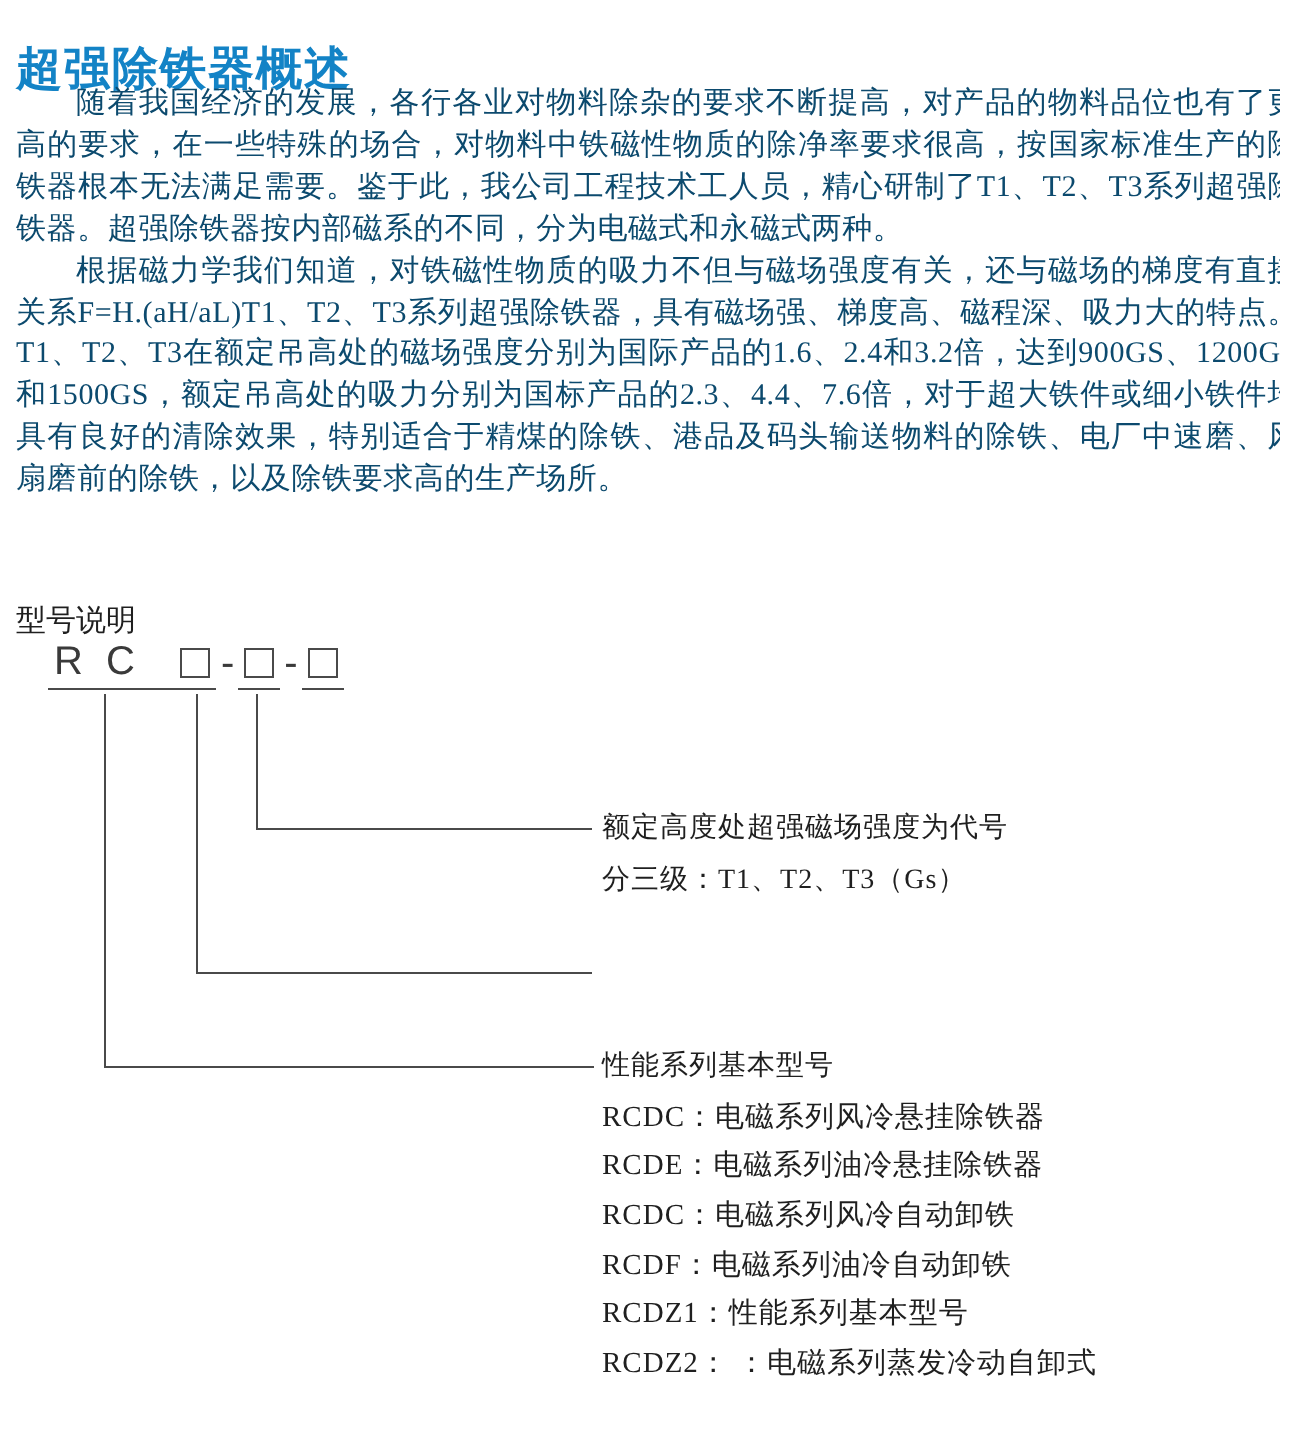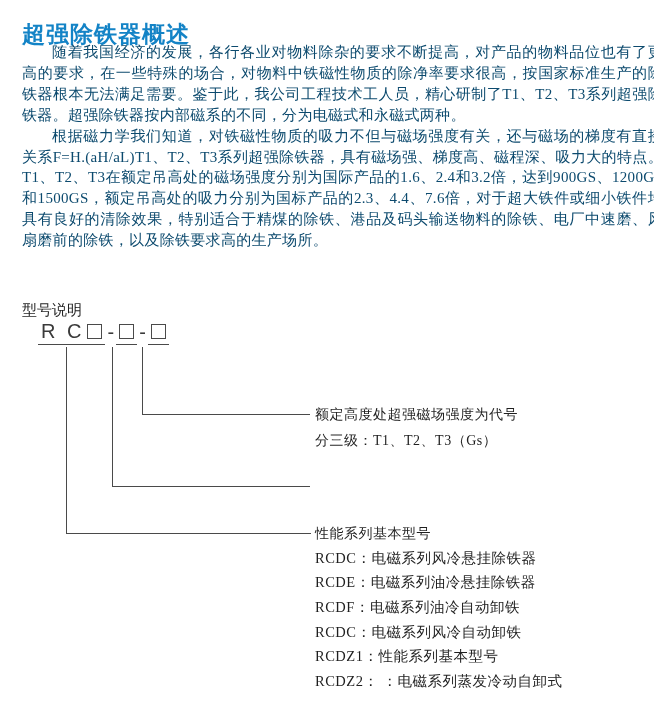--- a/index.html
+++ b/index.html
@@ -1,18 +1,18 @@
 <!DOCTYPE html>
 <html><head>
 <meta charset="utf-8">
 <style>
   html,body { margin:0; padding:0; background:#ffffff; }
   .page {
     position:relative; width:640px; height:715px; background:#ffffff;
-    font-family:"Liberation Serif", serif; color:#2b2b2b; overflow:hidden;margin-left:14px;
+    font-family:"Liberation Serif", serif; color:#2b2b2b; overflow:hidden;
   }
   .doc-title {
     position:absolute; left:8px; top:4px;
     font-family:"Liberation Sans", sans-serif; font-weight:bold;
     font-size:23px; color:#1383c6; letter-spacing:1px;
   }
   .paragraphs {
     position:absolute; left:8px; top:42px; width:641px;
     font-size:15px; line-height:20.9px; text-align:justify;
     letter-spacing:0.3px; color:#0c4a6e;
@@ -21,21 +21,21 @@
   .section-heading {
     position:absolute; left:8px; top:301px;
     font-family:"Liberation Sans", sans-serif; font-size:15px; color:#1f1f1f;
   }
   
   .model-code {
     position:absolute; left:24px; top:321px; display:flex; align-items:flex-end;
     font-family:"Liberation Sans", sans-serif; font-size:20px; color:#3a3a3a;
   }
   .code-seg {
-    display:flex; align-items:flex-end; gap:3px;
+    display:flex; align-items:flex-end; gap:20px;
     border-bottom:1.5px solid #4a4a4a; padding:0 3px 3px 3px;
   }
   .code-letters { letter-spacing:3px; line-height:20px; }
   .code-box {
     width:13px; height:13px; border:1.5px solid #4a4a4a; margin-bottom:2px;
     background:#fff;
   }
   .code-dash { padding:0 2px 3px 2px; line-height:20px; }
   
   .dline { position:absolute; background:#4a4a4a; }
@@ -87,19 +87,19 @@
   <div class="dline" style="left:98px; top:486px; width:198px; height:1px;"></div>
   <div class="dline" style="left:52px; top:533px; width:245px; height:1px;"></div>
 
   <div class="dlabel" style="top:405px;">额定高度处超强磁场强度为代号</div>
   <div class="dlabel" style="top:431px;">分三级：T1、T2、T3（Gs）</div>
   <div class="dlabel" style="top:524px;">性能系列基本型号</div>
 
   <div class="series-list">
     <div class="item">RCDC：电磁系列风冷悬挂除铁器</div>
     <div class="item">RCDE：电磁系列油冷悬挂除铁器</div>
+    <div class="item">RCDC：电磁系列风冷自动卸铁</div>
     <div class="item">RCDF：电磁系列油冷自动卸铁</div>
-    <div class="item">RCDC：电磁系列风冷自动卸铁</div>
     <div class="item">RCDZ1：性能系列基本型号</div>
     <div class="item">RCDZ2： ：电磁系列蒸发冷动自卸式</div>
   </div>
 
 </div>
 
 </body></html>

